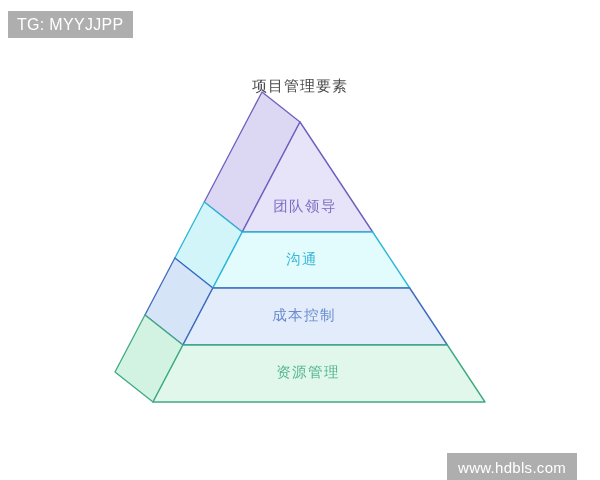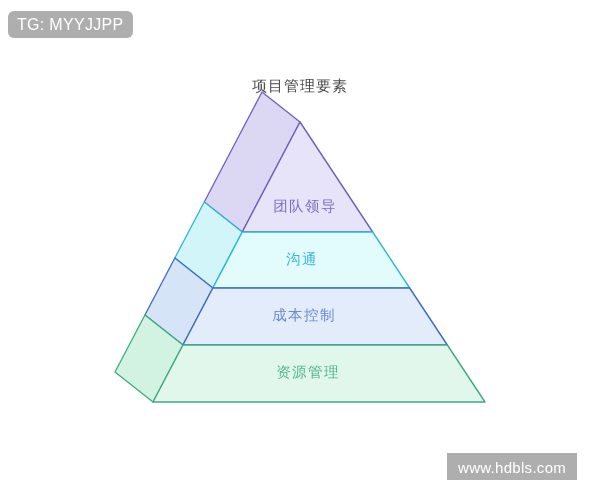--- a/index.html
+++ b/index.html
@@ -36,21 +36,20 @@
     letter-spacing: 0.3px;
     display: flex;
     align-items: center;
     white-space: nowrap;
   }
   #wm-top {
     left: 8px;
     top: 11px;
     height: 27px;
     padding: 0 10px 0 9px;
-    border-radius: 6px;
   }
   #wm-bottom {
     left: 447px;
     top: 441px;
     height: 28px;
     padding: 0 11px 0 11px;
     font-size: 15px;
     margin-top: 12px;
   }
 

